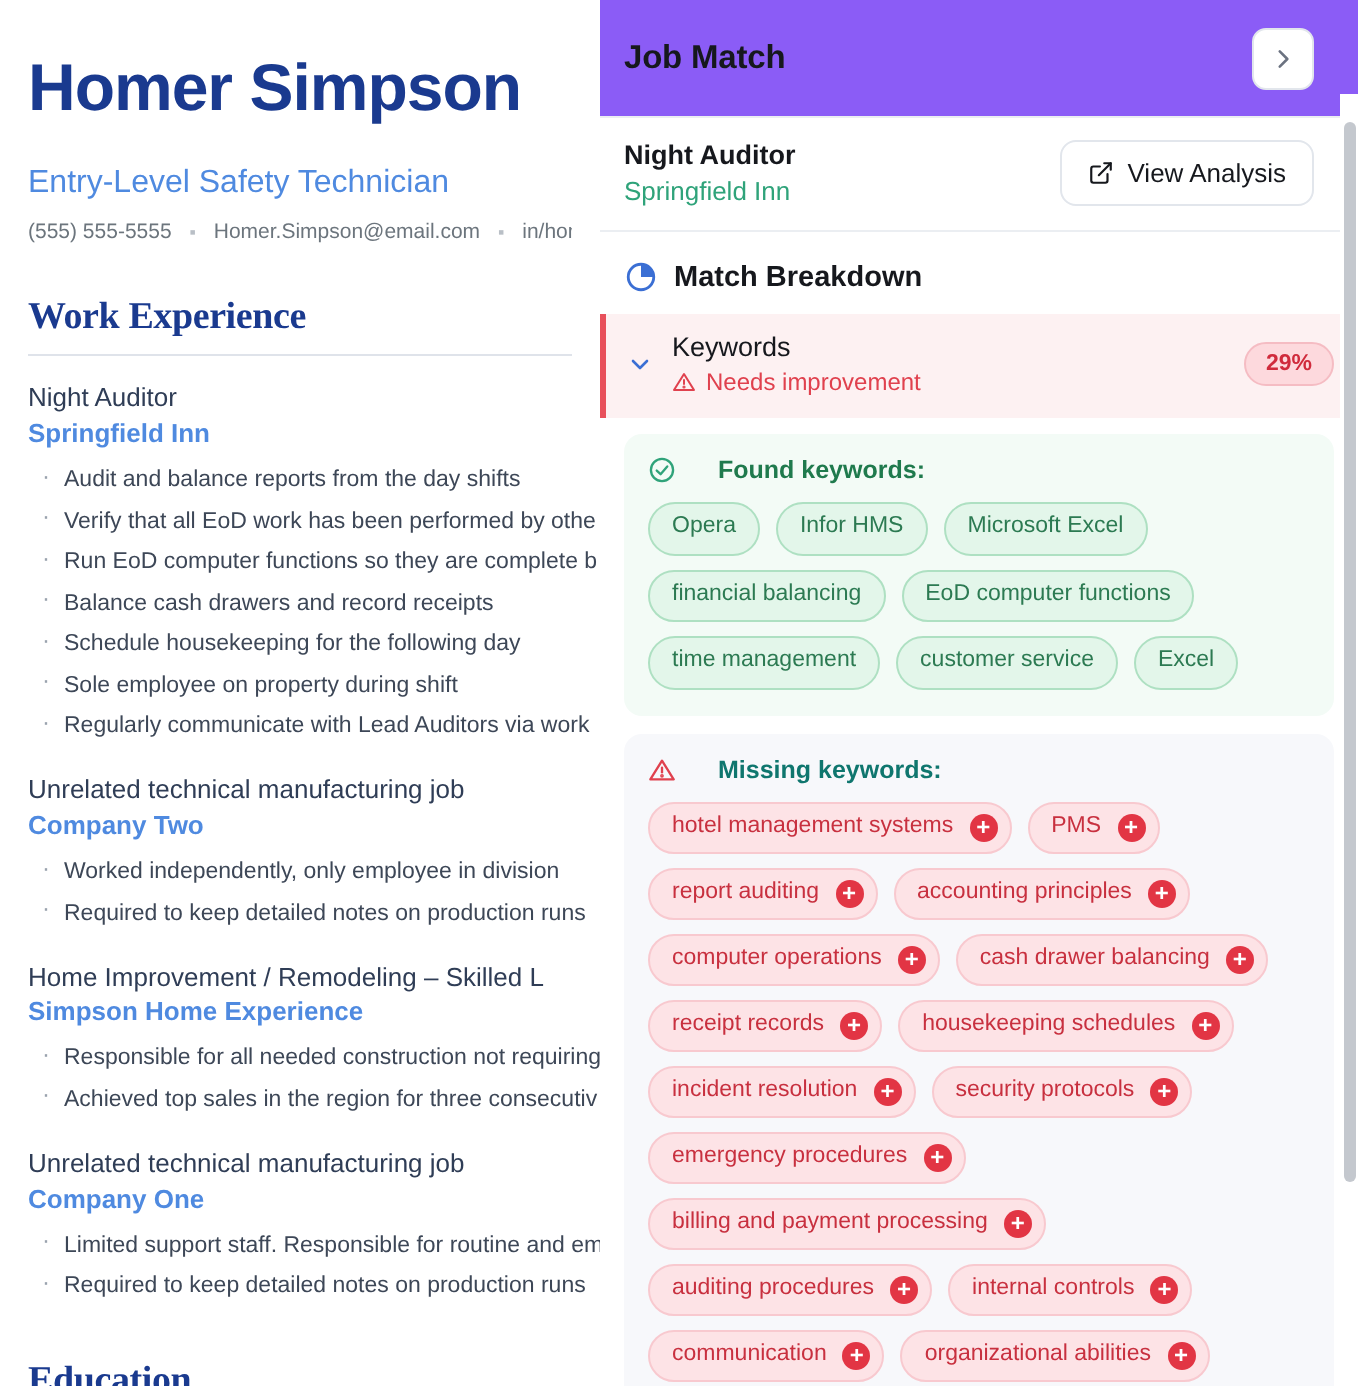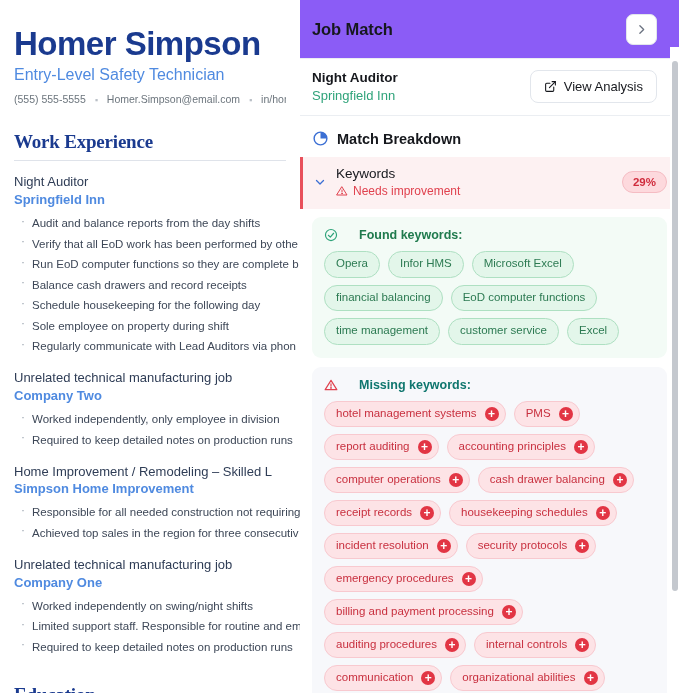--- a/index.html
+++ b/index.html
@@ -18,21 +18,21 @@
     padding: 26px 14px 0 14px;
     overflow: hidden;
     position: relative;
     flex: 0 0 300px;
   }
   .res-name {
     font-size: 33px; font-weight: bold; color: #1a3a8f;
     letter-spacing: -0.5px; line-height: 1.1; white-space: nowrap;
   }
   .res-title {
-    font-size: 16px; color: #4f8ae0; margin-top: 4px; white-space: nowrap;
+    font-size: 16px; color: #4f8ae0; margin-top: 21px; white-space: nowrap;
   }
   .res-contact {
     font-size: 10.5px; color: #6c757d; margin-top: 9px;
     white-space: nowrap; overflow: hidden;
   }
   .res-contact .sep { color: #b9bfc6; margin: 0 6px; font-size: 9px; }
 
   .res-section-head {
     font-size: 19px; font-weight: bold; color: #1a3a8f;
     margin-top: 26px; letter-spacing: -0.2px; font-family: Liberation Serif, serif;
@@ -179,47 +179,46 @@
     <div class="res-job">
       <div class="res-job-title">Night Auditor</div>
       <div class="res-job-company">Springfield Inn</div>
       <ul class="res-bullets">
         <li>Audit and balance reports from the day shifts</li>
         <li>Verify that all EoD work has been performed by othe</li>
         <li>Run EoD computer functions so they are complete b</li>
         <li>Balance cash drawers and record receipts</li>
         <li>Schedule housekeeping for the following day</li>
         <li>Sole employee on property during shift</li>
-        <li>Regularly communicate with Lead Auditors via phon</li>
+        <li>Regularly communicate with Lead Auditors via work</li>
       </ul>
     </div>
 
     <div class="res-job">
       <div class="res-job-title">Unrelated technical manufacturing job</div>
       <div class="res-job-company">Company Two</div>
       <ul class="res-bullets">
         <li>Worked independently, only employee in division</li>
         <li>Required to keep detailed notes on production runs</li>
       </ul>
     </div>
 
     <div class="res-job">
       <div class="res-job-title">Home Improvement / Remodeling – Skilled L</div>
-      <div class="res-job-company">Simpson Home Improvement</div>
+      <div class="res-job-company">Simpson Home Experience</div>
       <ul class="res-bullets">
         <li>Responsible for all needed construction not requiring</li>
         <li>Achieved top sales in the region for three consecutiv</li>
       </ul>
     </div>
 
     <div class="res-job">
       <div class="res-job-title">Unrelated technical manufacturing job</div>
       <div class="res-job-company">Company One</div>
       <ul class="res-bullets">
-        <li>Worked independently on swing/night shifts</li>
         <li>Limited support staff. Responsible for routine and em</li>
         <li>Required to keep detailed notes on production runs</li>
       </ul>
     </div>
 
     <div class="res-section-head">Education</div>
 
   </div>
 
   <div class="match-pane">

